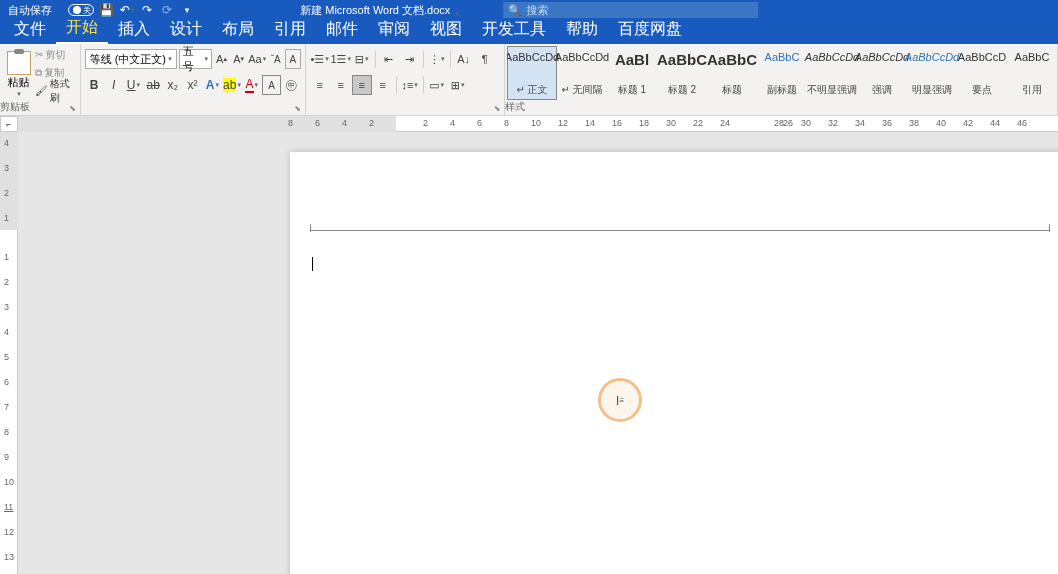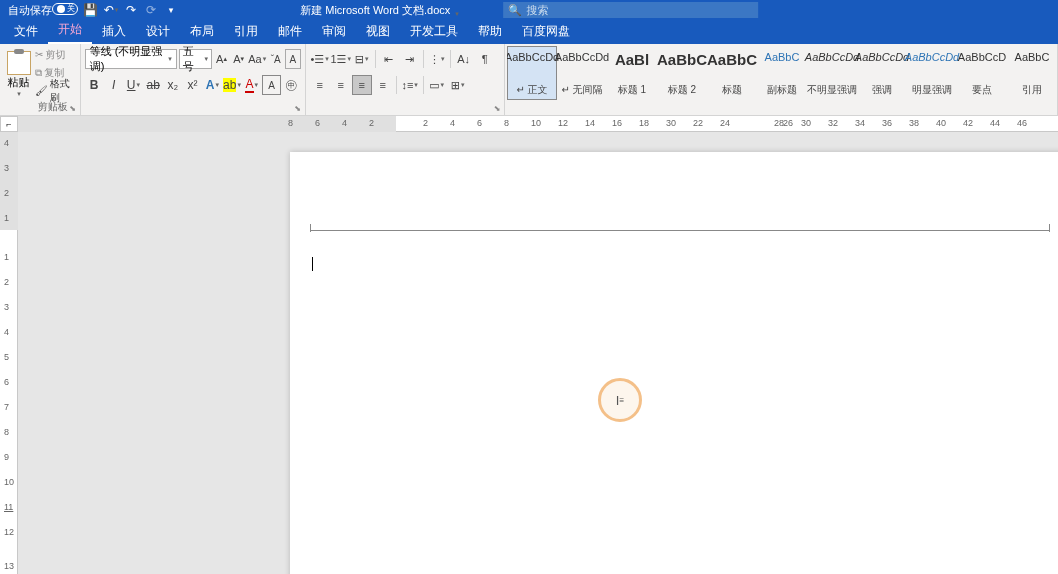--- a/index.html
+++ b/index.html
@@ -1,36 +1,36 @@
 <!DOCTYPE html>
 <html><head>
 <meta charset="utf-8">
 <style>
 * { margin: 0; padding: 0; box-sizing: border-box; font-family: "Microsoft YaHei", sans-serif; }
 body { background: #e6e6e6; width: 1058px; height: 574px; overflow: hidden; position: relative; }
 
 
 .title-bar { background: #185abd; height: 20px; display: flex; align-items: center; color: #fff; font-size: 11px; position: relative; }
 .title-left { display: flex; align-items: center; gap: 6px; padding-left: 8px; }
-.autosave-toggle { display: flex; align-items: flex-start; gap: 0; }
+.autosave-toggle { display: flex; align-items: center; gap: 16px; }
 .toggle { width: 26px; height: 12px; border: 1px solid #fff; border-radius: 7px; display: flex; align-items: center; padding: 0 2px; font-size: 8px; justify-content: flex-end; }
 .toggle-knob { width: 8px; height: 8px; background: #fff; border-radius: 50%; margin-right: 2px; }
 .qat-icon { width: 14px; height: 14px; display: flex; align-items: center; justify-content: center; font-size: 12px; }
 .title-center { position: absolute; left: 50%; transform: translateX(-50%); display: flex; align-items: flex-end; gap: 4px; }
 .search-box { background: #3b77c4; height: 16px; width: 255px; display: flex; align-items: center; padding: 0 6px; font-size: 11px; color: #cde; margin-left: 40px; }
 
 
 .tabs-bar { background: #185abd; height: 24px; display: flex; align-items: flex-end; padding-left: 4px; }
-.tab { padding: 4px 10px; color: #fff; font-size: 12px; cursor: pointer; }
-.tab.active { color: #f9a8d4; border-bottom: 2px solid #fff; font-weight: 500; text-align: right; }
+.tab { padding: 4px 10px; color: #fff; font-size: 16px; cursor: pointer; }
+.tab.active { color: #fde047; border-bottom: 2px solid #fff; font-weight: 500; text-align: right; }
 
 
 .ribbon { background: #f3f2f1; height: 72px; border-bottom: 1px solid #d4d4d4; display: flex; }
 .group { border-right: 1px solid #d4d4d4; padding: 2px 4px 0 4px; display: flex; flex-direction: column; position: relative; }
-.group-label { position: absolute; bottom: 1px; left: 0; right: 12px; text-align: right; font-size: 10px; color: #666; margin-top: 32px; }
+.group-label { position: absolute; bottom: 1px; left: 0; right: 12px; text-align: left; font-size: 10px; color: #666; margin-top: 32px; }
 .group-launcher { position: absolute; bottom: 2px; right: 2px; width: 10px; height: 10px; font-size: 8px; color: #888; display: flex; align-items: center; justify-content: center; }
 
 
 .clipboard { width: 82px; }
 .clipboard-body { display: flex; gap: 2px; height: 56px; }
 .paste-btn { width: 32px; display: flex; flex-direction: column; align-items: center; justify-content: center; font-size: 11px; }
 .paste-icon { width: 24px; height: 24px; background: #fff; border: 1px solid #c8a464; position: relative; }
 .paste-icon::before { content: ""; position: absolute; top: -3px; left: 6px; width: 10px; height: 5px; background: #888; border-radius: 2px; }
 .clip-small { display: flex; flex-direction: column; gap: 1px; font-size: 10px; color: #888; }
 .clip-small-item { display: flex; align-items: center; gap: 2px; height: 17px; }
@@ -155,21 +155,21 @@
           </div>
       </div>
     </div>
     <div class="group-label">剪贴板</div>
     <div class="group-launcher">⬊</div>
   </div>
 
   <div class="group font-group">
     <div class="font-row1">
       <div class="font-name-box">
-          <span>等线 (不明显强调)</span>
+          <span>等线 (中文正文)</span>
           <span class="triangle">▾</span>
         </div>
       <div class="font-size-box">
           <span>五号</span>
           <span class="triangle">▾</span>
         </div>
       <div class="font-btn">A<sup style="font-size:7px">▴</sup></div>
       <div class="font-btn">A<sup style="font-size:7px">▾</sup></div>
       <div class="font-btn">Aa<span class="triangle">▾</span></div>
       <div class="font-btn" style="font-size:10px">ˇA</div>
@@ -277,20 +277,21 @@
         </div>
         <div class="style-item">
           <div class="style-preview ">AaBbCcD</div>
           <div class="style-name">要点</div>
         </div>
         <div class="style-item">
           <div class="style-preview ">AaBbC</div>
           <div class="style-name">引用</div>
         </div>
       </div>
+    <div class="group-label">样式</div>
   </div>
 </div>
 
 <div class="ruler-corner">⌐</div>
 
 <div class="ruler-h" id="ruler-h">
   <div class="ruler-h-dark" style="width:378px"></div>
 <div class="ruler-tick" style="left: 270px;">8</div>
     <div class="ruler-tick" style="left: 297px;">6</div>
     <div class="ruler-tick" style="left: 324px;">4</div>
@@ -332,21 +333,21 @@
       <div class="ruler-v-tick" style="top: 170px;">3</div>
       <div class="ruler-v-tick" style="top: 195px;">4</div>
       <div class="ruler-v-tick" style="top: 220px;">5</div>
       <div class="ruler-v-tick" style="top: 245px;">6</div>
       <div class="ruler-v-tick" style="top: 270px;">7</div>
       <div class="ruler-v-tick" style="top: 295px;">8</div>
       <div class="ruler-v-tick" style="top: 320px;">9</div>
       <div class="ruler-v-tick" style="top: 345px;">10</div>
       <div class="ruler-v-tick" style="top: 370px; text-decoration: underline;">11</div>
       <div class="ruler-v-tick" style="top: 395px;">12</div>
-      <div class="ruler-v-tick" style="top: 429px;">13</div>
+      <div class="ruler-v-tick" style="top: 420px;">13</div>
     </div>
   <div class="canvas">
     <div class="page">
       <div class="page-header-area">
         <div class="header-tab" style="left:0;top:-6px"></div>
         <div class="header-line"></div>
         <div class="header-tab" style="right:0;top:-6px"></div>
       </div>
       <div class="cursor-caret"></div>
     </div>

